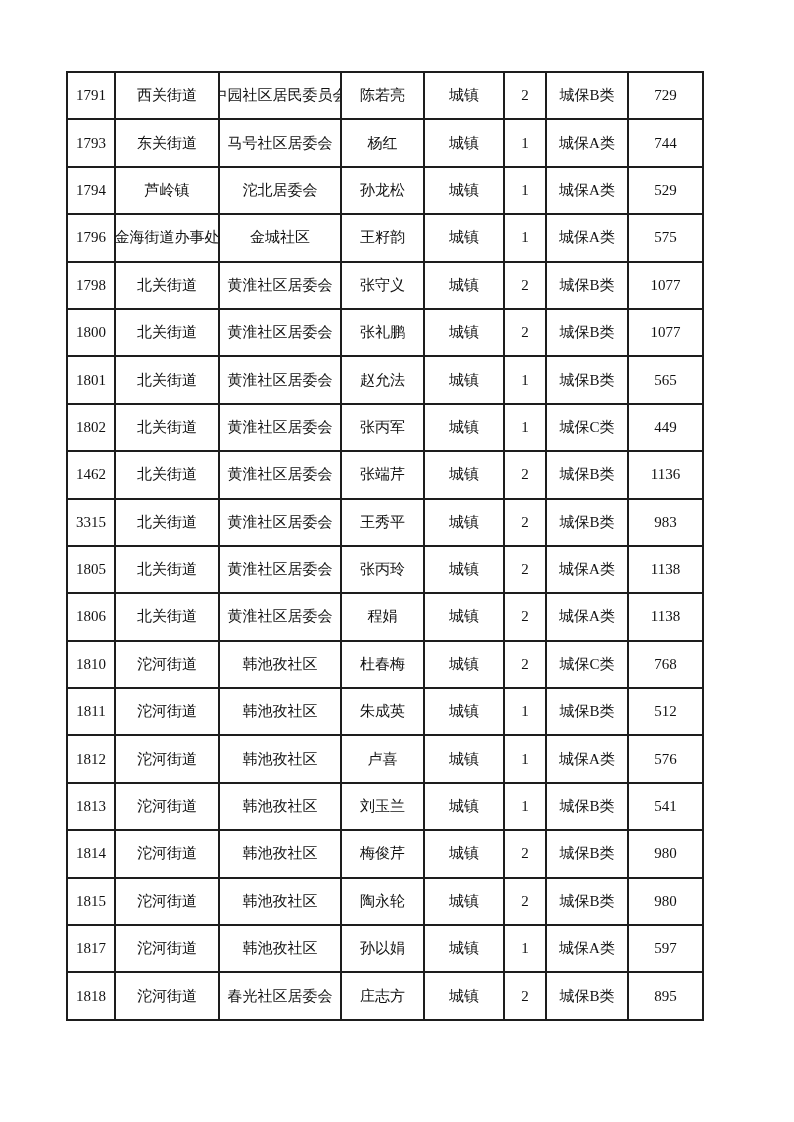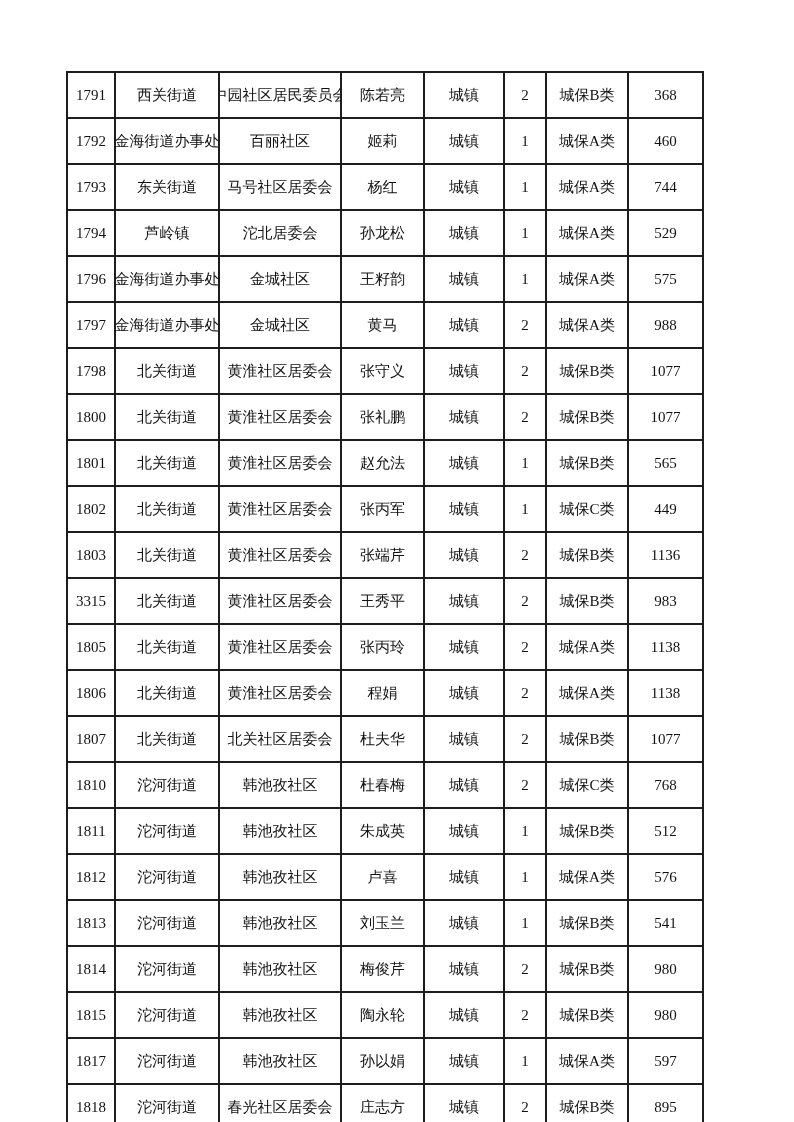--- a/index.html
+++ b/index.html
@@ -87,155 +87,103 @@
     <td>
             <div class="cw">城镇</div>
           </td>
     <td>
             <div class="cw">2</div>
           </td>
     <td>
             <div class="cw">城保B类</div>
           </td>
     <td>
-            <div class="cw">368</div>
-          </td>
-  </tr>
-        <tr class="record-row">
-    <td>
-            <div class="cw">1792</div>
+            <div class="cw">729</div>
+          </td>
+  </tr>
+        <tr class="record-row">
+    <td>
+            <div class="cw">1793</div>
+          </td>
+    <td>
+            <div class="cw">东关街道</div>
+          </td>
+    <td>
+            <div class="cw">马号社区居委会</div>
+          </td>
+    <td>
+            <div class="cw">杨红</div>
+          </td>
+    <td>
+            <div class="cw">城镇</div>
+          </td>
+    <td>
+            <div class="cw">1</div>
+          </td>
+    <td>
+            <div class="cw">城保A类</div>
+          </td>
+    <td>
+            <div class="cw">744</div>
+          </td>
+  </tr>
+        <tr class="record-row">
+    <td>
+            <div class="cw">1794</div>
+          </td>
+    <td>
+            <div class="cw">芦岭镇</div>
+          </td>
+    <td>
+            <div class="cw">沱北居委会</div>
+          </td>
+    <td>
+            <div class="cw">孙龙松</div>
+          </td>
+    <td>
+            <div class="cw">城镇</div>
+          </td>
+    <td>
+            <div class="cw">1</div>
+          </td>
+    <td>
+            <div class="cw">城保A类</div>
+          </td>
+    <td>
+            <div class="cw">529</div>
+          </td>
+  </tr>
+        <tr class="record-row">
+    <td>
+            <div class="cw">1796</div>
           </td>
     <td>
             <div class="cw">金海街道办事处</div>
           </td>
     <td>
-            <div class="cw">百丽社区</div>
-          </td>
-    <td>
-            <div class="cw">姬莉</div>
-          </td>
-    <td>
-            <div class="cw">城镇</div>
-          </td>
-    <td>
-            <div class="cw">1</div>
-          </td>
-    <td>
-            <div class="cw">城保A类</div>
-          </td>
-    <td>
-            <div class="cw">460</div>
-          </td>
-  </tr>
-        <tr class="record-row">
-    <td>
-            <div class="cw">1793</div>
-          </td>
-    <td>
-            <div class="cw">东关街道</div>
-          </td>
-    <td>
-            <div class="cw">马号社区居委会</div>
-          </td>
-    <td>
-            <div class="cw">杨红</div>
-          </td>
-    <td>
-            <div class="cw">城镇</div>
-          </td>
-    <td>
-            <div class="cw">1</div>
-          </td>
-    <td>
-            <div class="cw">城保A类</div>
-          </td>
-    <td>
-            <div class="cw">744</div>
-          </td>
-  </tr>
-        <tr class="record-row">
-    <td>
-            <div class="cw">1794</div>
-          </td>
-    <td>
-            <div class="cw">芦岭镇</div>
-          </td>
-    <td>
-            <div class="cw">沱北居委会</div>
-          </td>
-    <td>
-            <div class="cw">孙龙松</div>
-          </td>
-    <td>
-            <div class="cw">城镇</div>
-          </td>
-    <td>
-            <div class="cw">1</div>
-          </td>
-    <td>
-            <div class="cw">城保A类</div>
-          </td>
-    <td>
-            <div class="cw">529</div>
-          </td>
-  </tr>
-        <tr class="record-row">
-    <td>
-            <div class="cw">1796</div>
-          </td>
-    <td>
-            <div class="cw">金海街道办事处</div>
-          </td>
-    <td>
             <div class="cw">金城社区</div>
           </td>
     <td>
             <div class="cw">王籽韵</div>
           </td>
     <td>
             <div class="cw">城镇</div>
           </td>
     <td>
             <div class="cw">1</div>
           </td>
     <td>
             <div class="cw">城保A类</div>
           </td>
     <td>
             <div class="cw">575</div>
           </td>
   </tr>
         <tr class="record-row">
     <td>
-            <div class="cw">1797</div>
-          </td>
-    <td>
-            <div class="cw">金海街道办事处</div>
-          </td>
-    <td>
-            <div class="cw">金城社区</div>
-          </td>
-    <td>
-            <div class="cw">黄马</div>
-          </td>
-    <td>
-            <div class="cw">城镇</div>
-          </td>
-    <td>
-            <div class="cw">2</div>
-          </td>
-    <td>
-            <div class="cw">城保A类</div>
-          </td>
-    <td>
-            <div class="cw">988</div>
-          </td>
-  </tr>
-        <tr class="record-row">
-    <td>
             <div class="cw">1798</div>
           </td>
     <td>
             <div class="cw">北关街道</div>
           </td>
     <td>
             <div class="cw">黄淮社区居委会</div>
           </td>
     <td>
             <div class="cw">张守义</div>
@@ -326,21 +274,21 @@
           </td>
     <td>
             <div class="cw">城保C类</div>
           </td>
     <td>
             <div class="cw">449</div>
           </td>
   </tr>
         <tr class="record-row">
     <td>
-            <div class="cw">1803</div>
+            <div class="cw">1462</div>
           </td>
     <td>
             <div class="cw">北关街道</div>
           </td>
     <td>
             <div class="cw">黄淮社区居委会</div>
           </td>
     <td>
             <div class="cw">张端芹</div>
           </td>
@@ -426,46 +374,20 @@
             <div class="cw">城镇</div>
           </td>
     <td>
             <div class="cw">2</div>
           </td>
     <td>
             <div class="cw">城保A类</div>
           </td>
     <td>
             <div class="cw">1138</div>
-          </td>
-  </tr>
-        <tr class="record-row">
-    <td>
-            <div class="cw">1807</div>
-          </td>
-    <td>
-            <div class="cw">北关街道</div>
-          </td>
-    <td>
-            <div class="cw">北关社区居委会</div>
-          </td>
-    <td>
-            <div class="cw">杜夫华</div>
-          </td>
-    <td>
-            <div class="cw">城镇</div>
-          </td>
-    <td>
-            <div class="cw">2</div>
-          </td>
-    <td>
-            <div class="cw">城保B类</div>
-          </td>
-    <td>
-            <div class="cw">1077</div>
           </td>
   </tr>
         <tr class="record-row">
     <td>
             <div class="cw">1810</div>
           </td>
     <td>
             <div class="cw">沱河街道</div>
           </td>
     <td>

